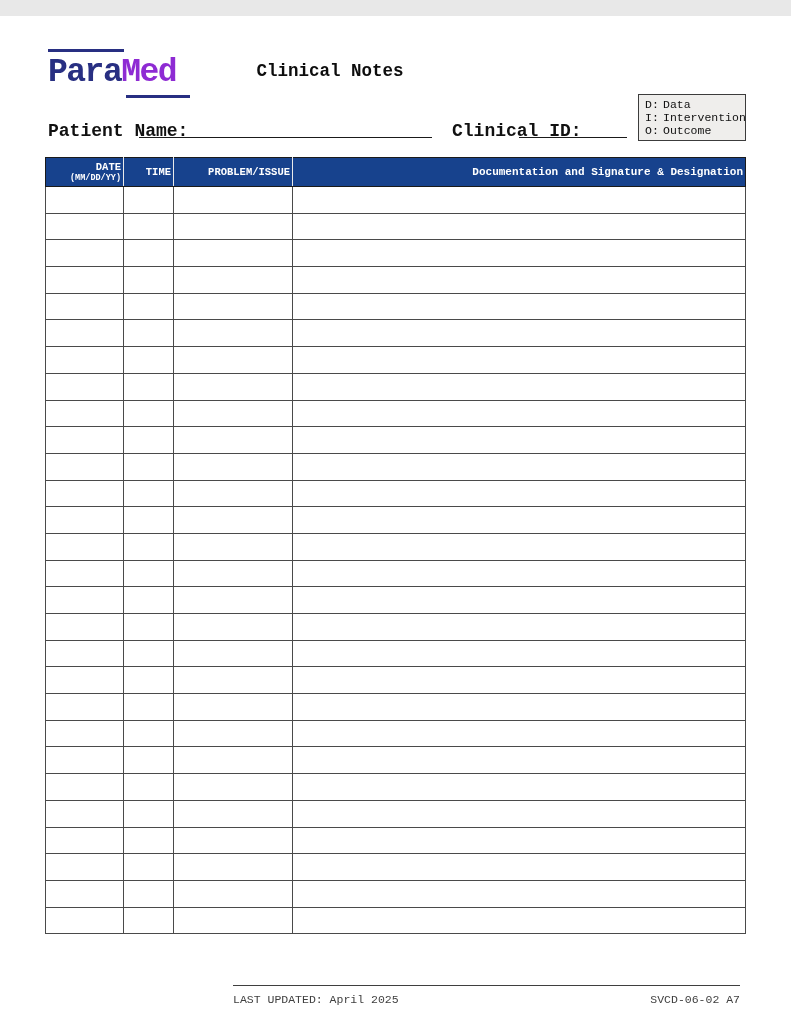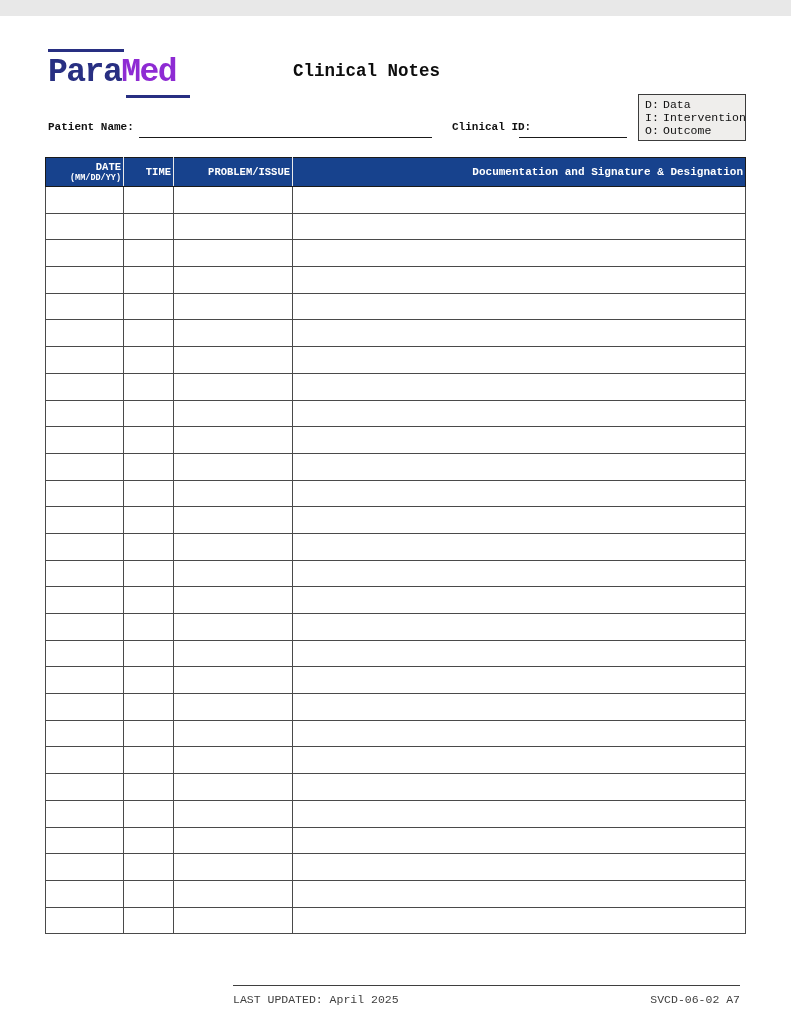--- a/index.html
+++ b/index.html
@@ -29,39 +29,39 @@
     display:block;font-size:33px;font-weight:bold;letter-spacing:-1.5px;
     line-height:42px;white-space:nowrap;
   }
   .logo .lp{color:var(--brand-navy);}
   .logo .la{color:var(--brand-purple);}
   .logo .rule-bottom{display:block;width:64px;height:3px;background:var(--brand-navy);margin-left:78px;margin-top:1px;}
 
   
   .title{
     position:absolute;left:220px;top:45px;width:220px;
-    text-align:right;font-size:17.5px;font-weight:bold;color:#0d0d0d;
+    text-align:center;font-size:17.5px;font-weight:bold;color:#0d0d0d;
   }
   .instruction{
     position:absolute;right:46px;top:53px;
     font-size:11.5px;font-style:italic;font-weight:bold;color:#101010;
     white-space:nowrap;
   }
   .legend{
     position:absolute;left:638px;top:78px;width:108px;height:47px;
     background:var(--legend-bg);border:1.5px solid #3C3C3C;
     padding:3px 4px 3px 6px;
     display:flex;flex-direction:column;justify-content:space-between;
     font-size:11.5px;
   }
   .legend-item{display:flex;line-height:13px;}
   .legend-key{width:13px;text-align:right;margin-right:5px;flex:none;}
 
   
-  .patient-label{position:absolute;top:105px;font-size:11px;font-weight:bold;white-space:nowrap;}
+  .patient-label{position:absolute;top:105px;font-size:18px;font-weight:bold;white-space:nowrap;}
   .pn-label{left:48px;}
   .pid-label{left:452px;}
   .fill-line{position:absolute;top:104px;height:18px;border-bottom:1.3px solid #1a1a1a;}
   .pn-line{left:139px;width:293px;}
   .pid-line{left:519px;width:108px;}
 
   
   .notes-table{
     position:absolute;left:45px;top:141px;width:701px;
     border-collapse:collapse;table-layout:fixed;

